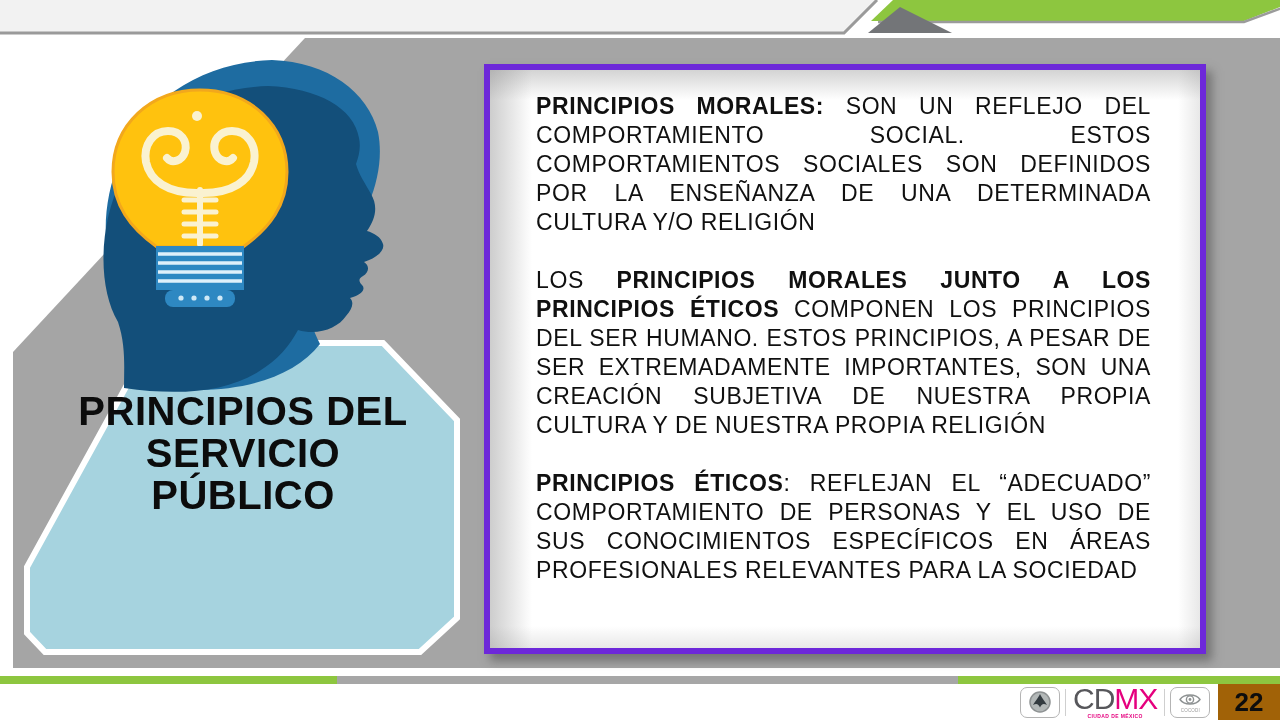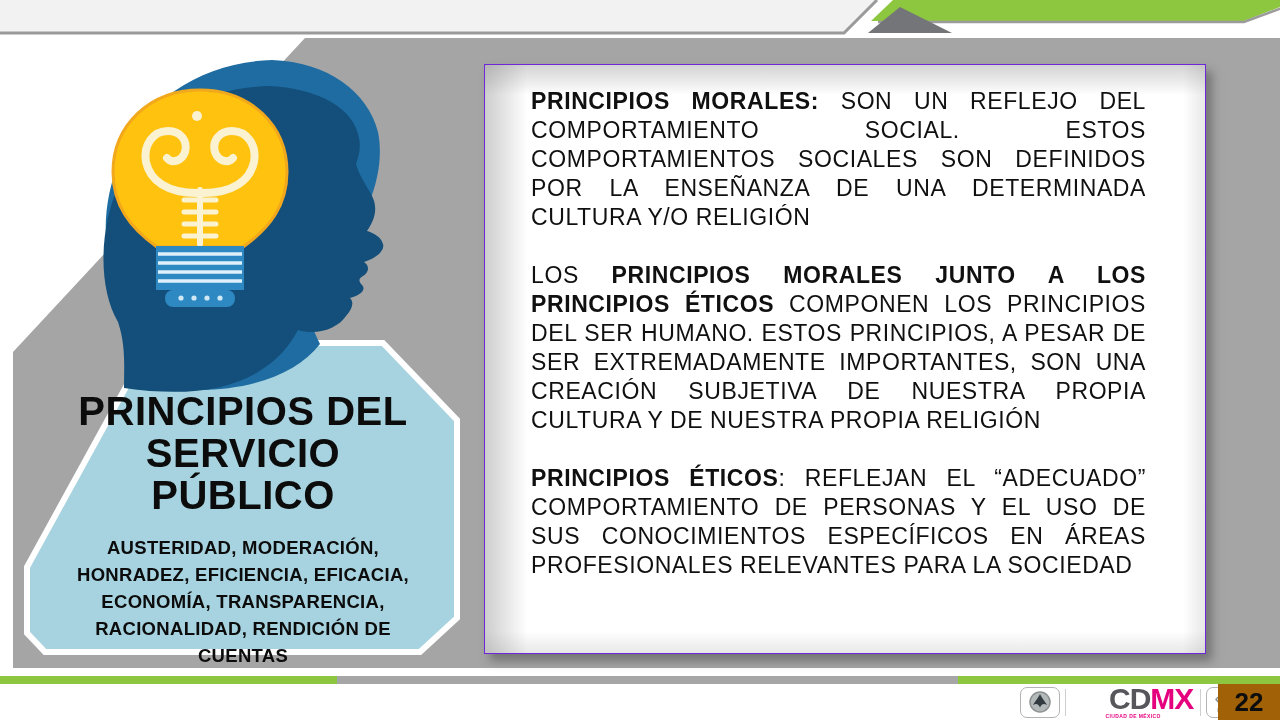--- a/index.html
+++ b/index.html
@@ -6,21 +6,21 @@
   body{
     width:1280px;height:720px;position:relative;overflow:hidden;
     background:#ffffff;
     font-family:"Liberation Sans", sans-serif;
   }
   #bg-art{position:absolute;left:0;top:0;width:1280px;height:720px;z-index:0;}
 
   
   .content-box{
     position:absolute;left:484px;top:64px;width:722px;height:590px;
-    background:#ffffff;border:1px solid #6d28d9;box-sizing:border-box;
+    background:#ffffff;border:6px solid #6d28d9;box-sizing:border-box;
     box-shadow:6px 7px 9px rgba(70,70,70,.5);
     z-index:2;
   }
   .content-box .inner-shade{
     position:absolute;inset:0;pointer-events:none;
     background:
       linear-gradient(to right, rgba(130,130,130,.40), rgba(255,255,255,0) 42px),
       linear-gradient(to bottom, rgba(130,130,130,.35), rgba(255,255,255,0) 30px),
       linear-gradient(to left, rgba(150,150,150,.22), rgba(255,255,255,0) 22px),
       linear-gradient(to top, rgba(150,150,150,.22), rgba(255,255,255,0) 22px);
@@ -49,21 +49,21 @@
     position:absolute;left:1020px;top:684px;height:36px;z-index:3;
     display:flex;align-items:center;
   }
   .logo-chip{
     width:40px;height:31px;border:1.5px solid #b4b4b4;border-radius:7px;
     display:flex;flex-direction:column;align-items:center;justify-content:center;
     background:#fff;box-sizing:border-box;
   }
   .logo-div{width:1px;height:27px;background:#cfcfcf;margin:0 5px;}
   .cdmx{display:flex;flex-direction:column;align-items:center;line-height:1;margin:0 2px;}
-  .cdmx .word{font-size:30px;font-weight:bold;letter-spacing:-1px;line-height:28px;margin-left:36px;}
+  .cdmx .word{font-size:30px;font-weight:normal;letter-spacing:-1px;line-height:28px;}
   .cdmx .cd{color:#57575b;}
   .cdmx .mx{color:#e5007e;}
   .cdmx .cap{font-size:5px;font-weight:bold;color:#e5007e;letter-spacing:.4px;margin-top:1px;}
   .eye-cap{font-size:4.5px;color:#9a9a9a;line-height:5px;margin-top:1px;letter-spacing:.2px;}
   .page-box{
     position:absolute;left:1218px;top:684px;width:62px;height:36px;background:#a16207;
     display:flex;align-items:center;justify-content:center;z-index:3;
     font-size:26px;font-weight:bold;color:#0d0d0d;
   }
 </style>
@@ -155,21 +155,20 @@
   <div class="inner-shade"></div>
   <div class="content-text">
     <p><span class="b">PRINCIPIOS MORALES:</span><span> SON UN REFLEJO DEL COMPORTAMIENTO SOCIAL. ESTOS COMPORTAMIENTOS SOCIALES SON DEFINIDOS POR LA ENSEÑANZA DE UNA DETERMINADA CULTURA Y/O RELIGIÓN</span></p>
     <p><span>LOS </span><span class="b">PRINCIPIOS MORALES JUNTO A LOS PRINCIPIOS ÉTICOS</span><span> COMPONEN LOS PRINCIPIOS DEL SER HUMANO. ESTOS PRINCIPIOS, A PESAR DE SER EXTREMADAMENTE IMPORTANTES, SON UNA CREACIÓN SUBJETIVA DE NUESTRA PROPIA CULTURA Y DE NUESTRA PROPIA RELIGIÓN</span></p>
     <p><span class="b">PRINCIPIOS ÉTICOS</span><span>: REFLEJAN EL “ADECUADO” COMPORTAMIENTO DE PERSONAS Y EL USO DE SUS CONOCIMIENTOS ESPECÍFICOS EN ÁREAS PROFESIONALES RELEVANTES PARA LA SOCIEDAD</span></p>
   </div>
 </div>
 
 <div class="panel-text">
   <h1>PRINCIPIOS DEL SERVICIO PÚBLICO</h1>
-  <div class="sub">AUSTERIDAD, MODERACIÓN, HONRADEZ, EFICIENCIA, EFICACIA, ECONOMÍA, TRANSPARENCIA, RACIONALIDAD, RENDICIÓN DE CUENTAS</div>
 </div>
 
 <div class="footer-logos">
   <div class="logo-chip">
     <svg width="26" height="24" viewBox="-13 -12 26 24">
       <circle cx="0" cy="0" r="10" fill="#b3b8b8" stroke="#8d9192" stroke-width="1.5"></circle>
       <path d="M -7 3 C -4 -2 -2 -4 0 -8 C 2 -4 4 -2 7 3 C 3 1 1.5 2.5 0 5.5 C -1.5 2.5 -3 1 -7 3 Z" fill="#333b40"></path>
     </svg>
   </div>
   <div class="logo-div"></div>

